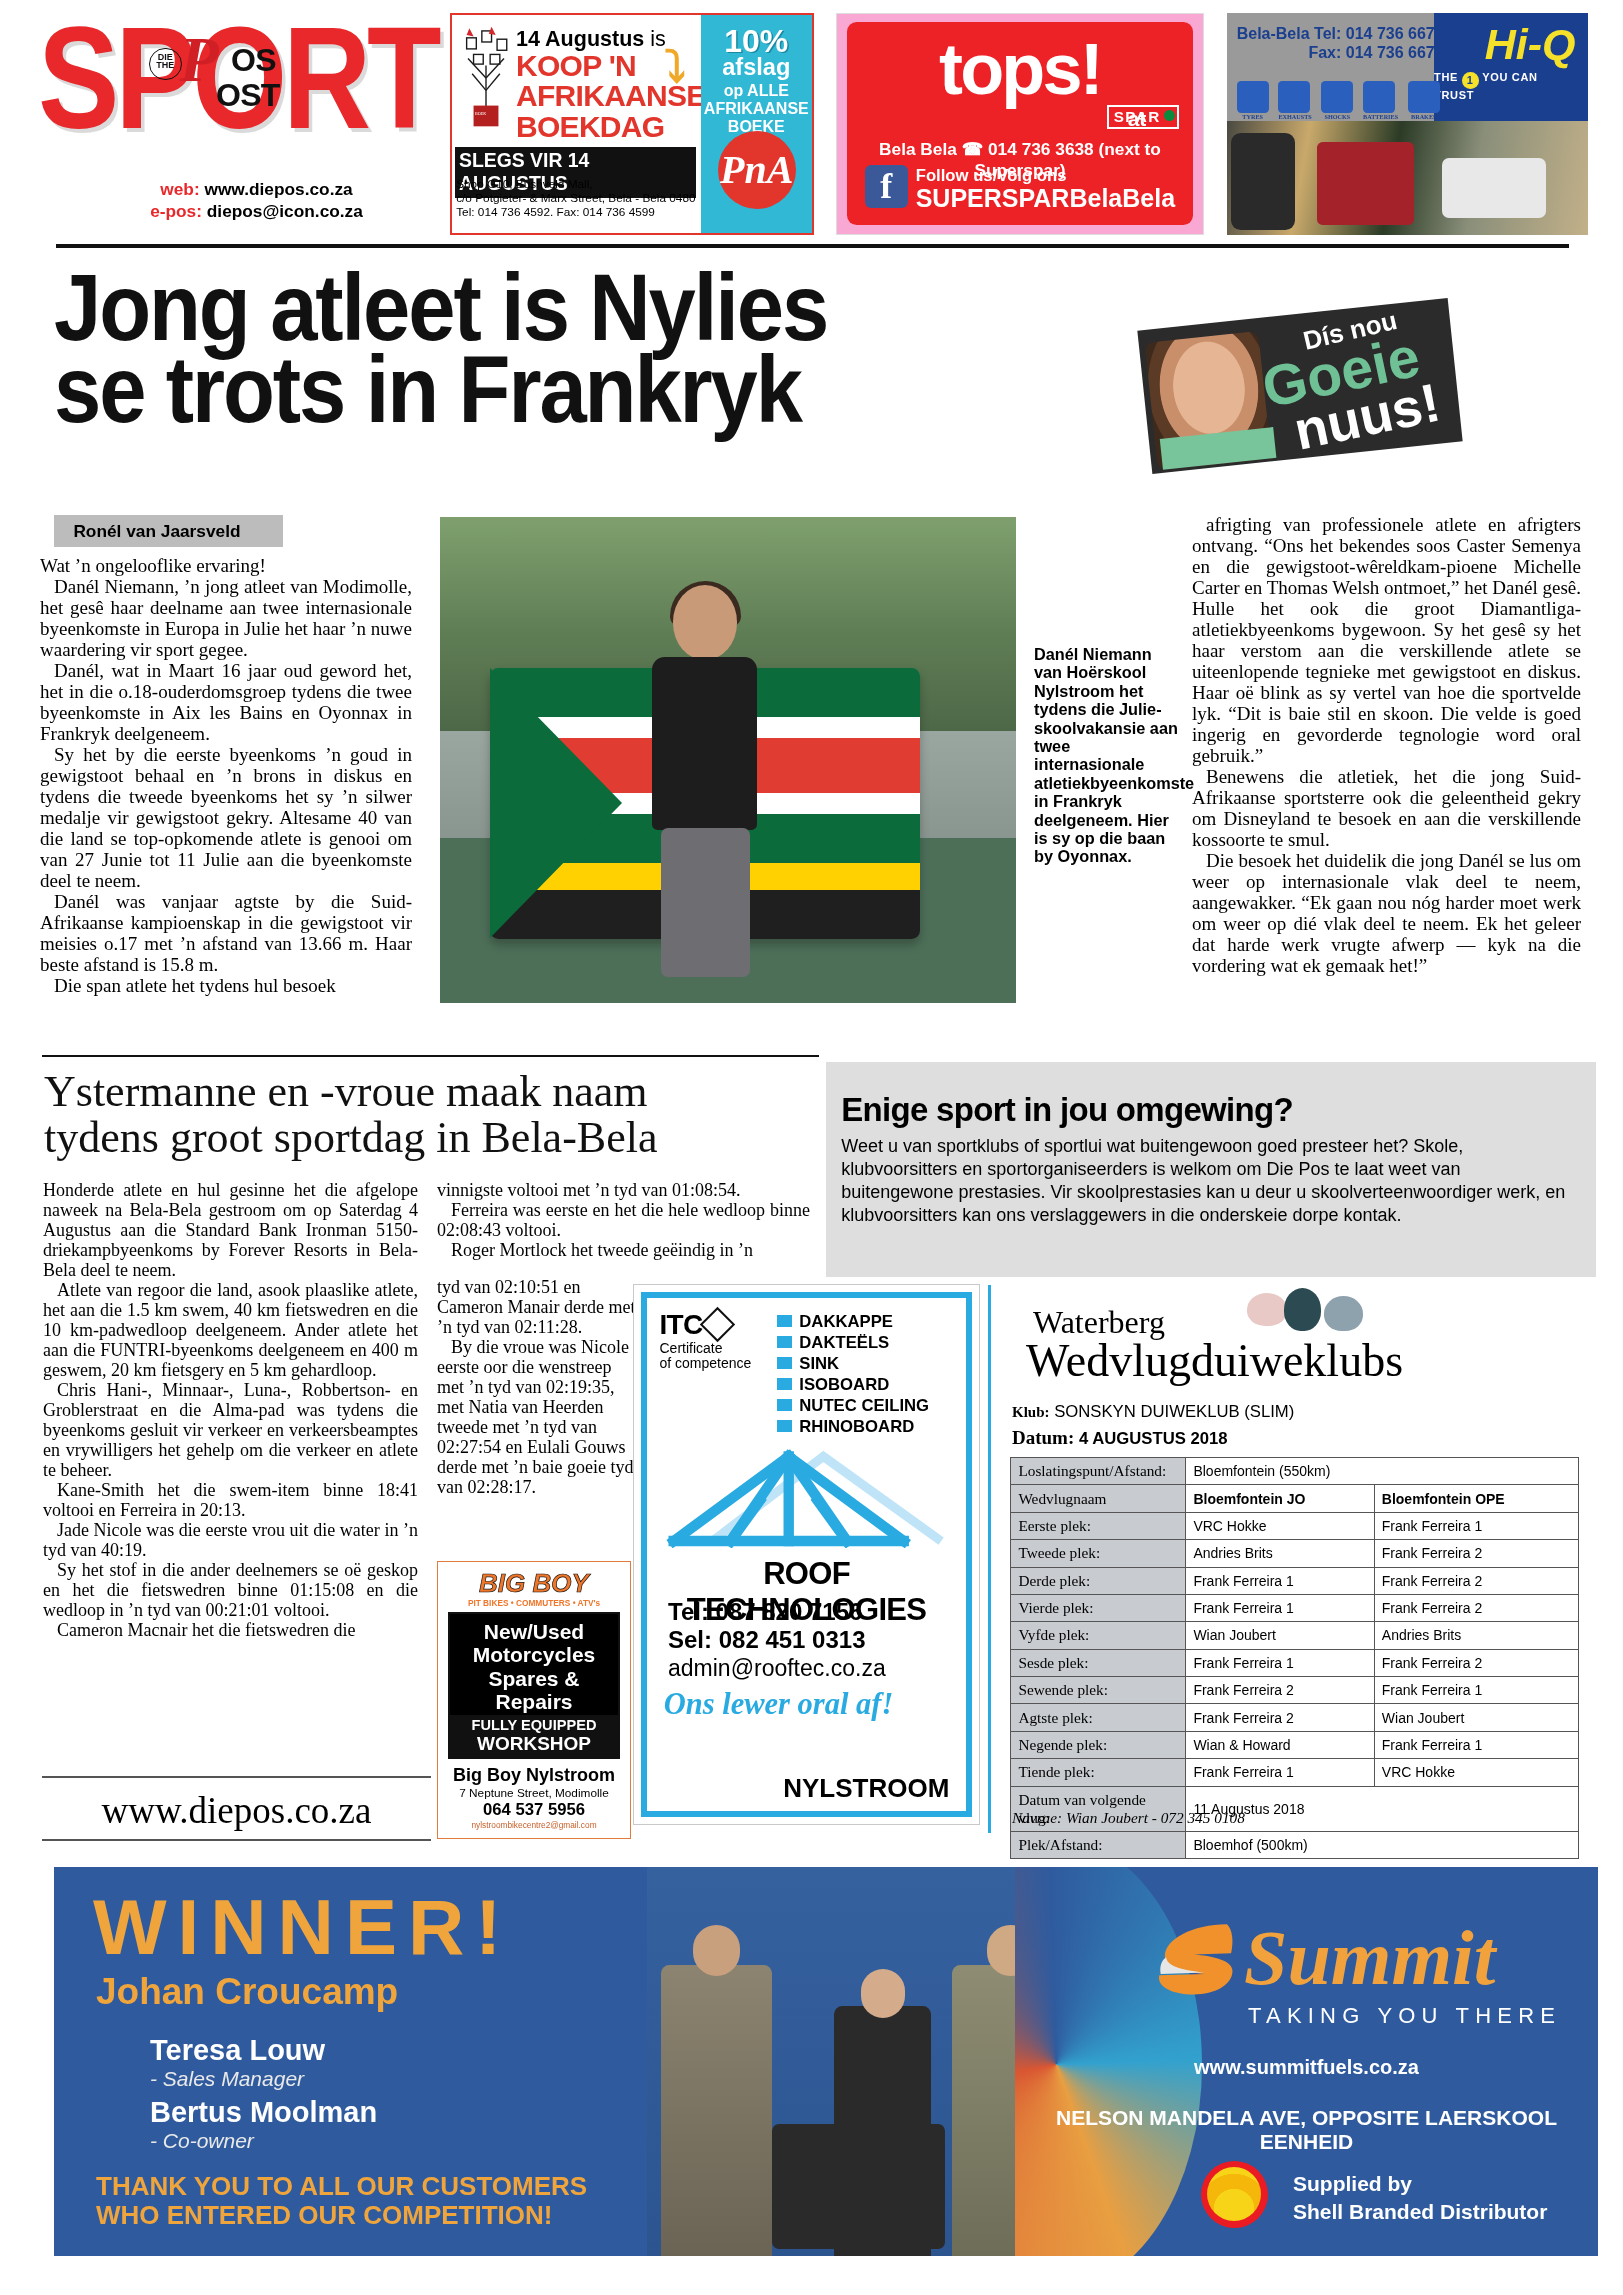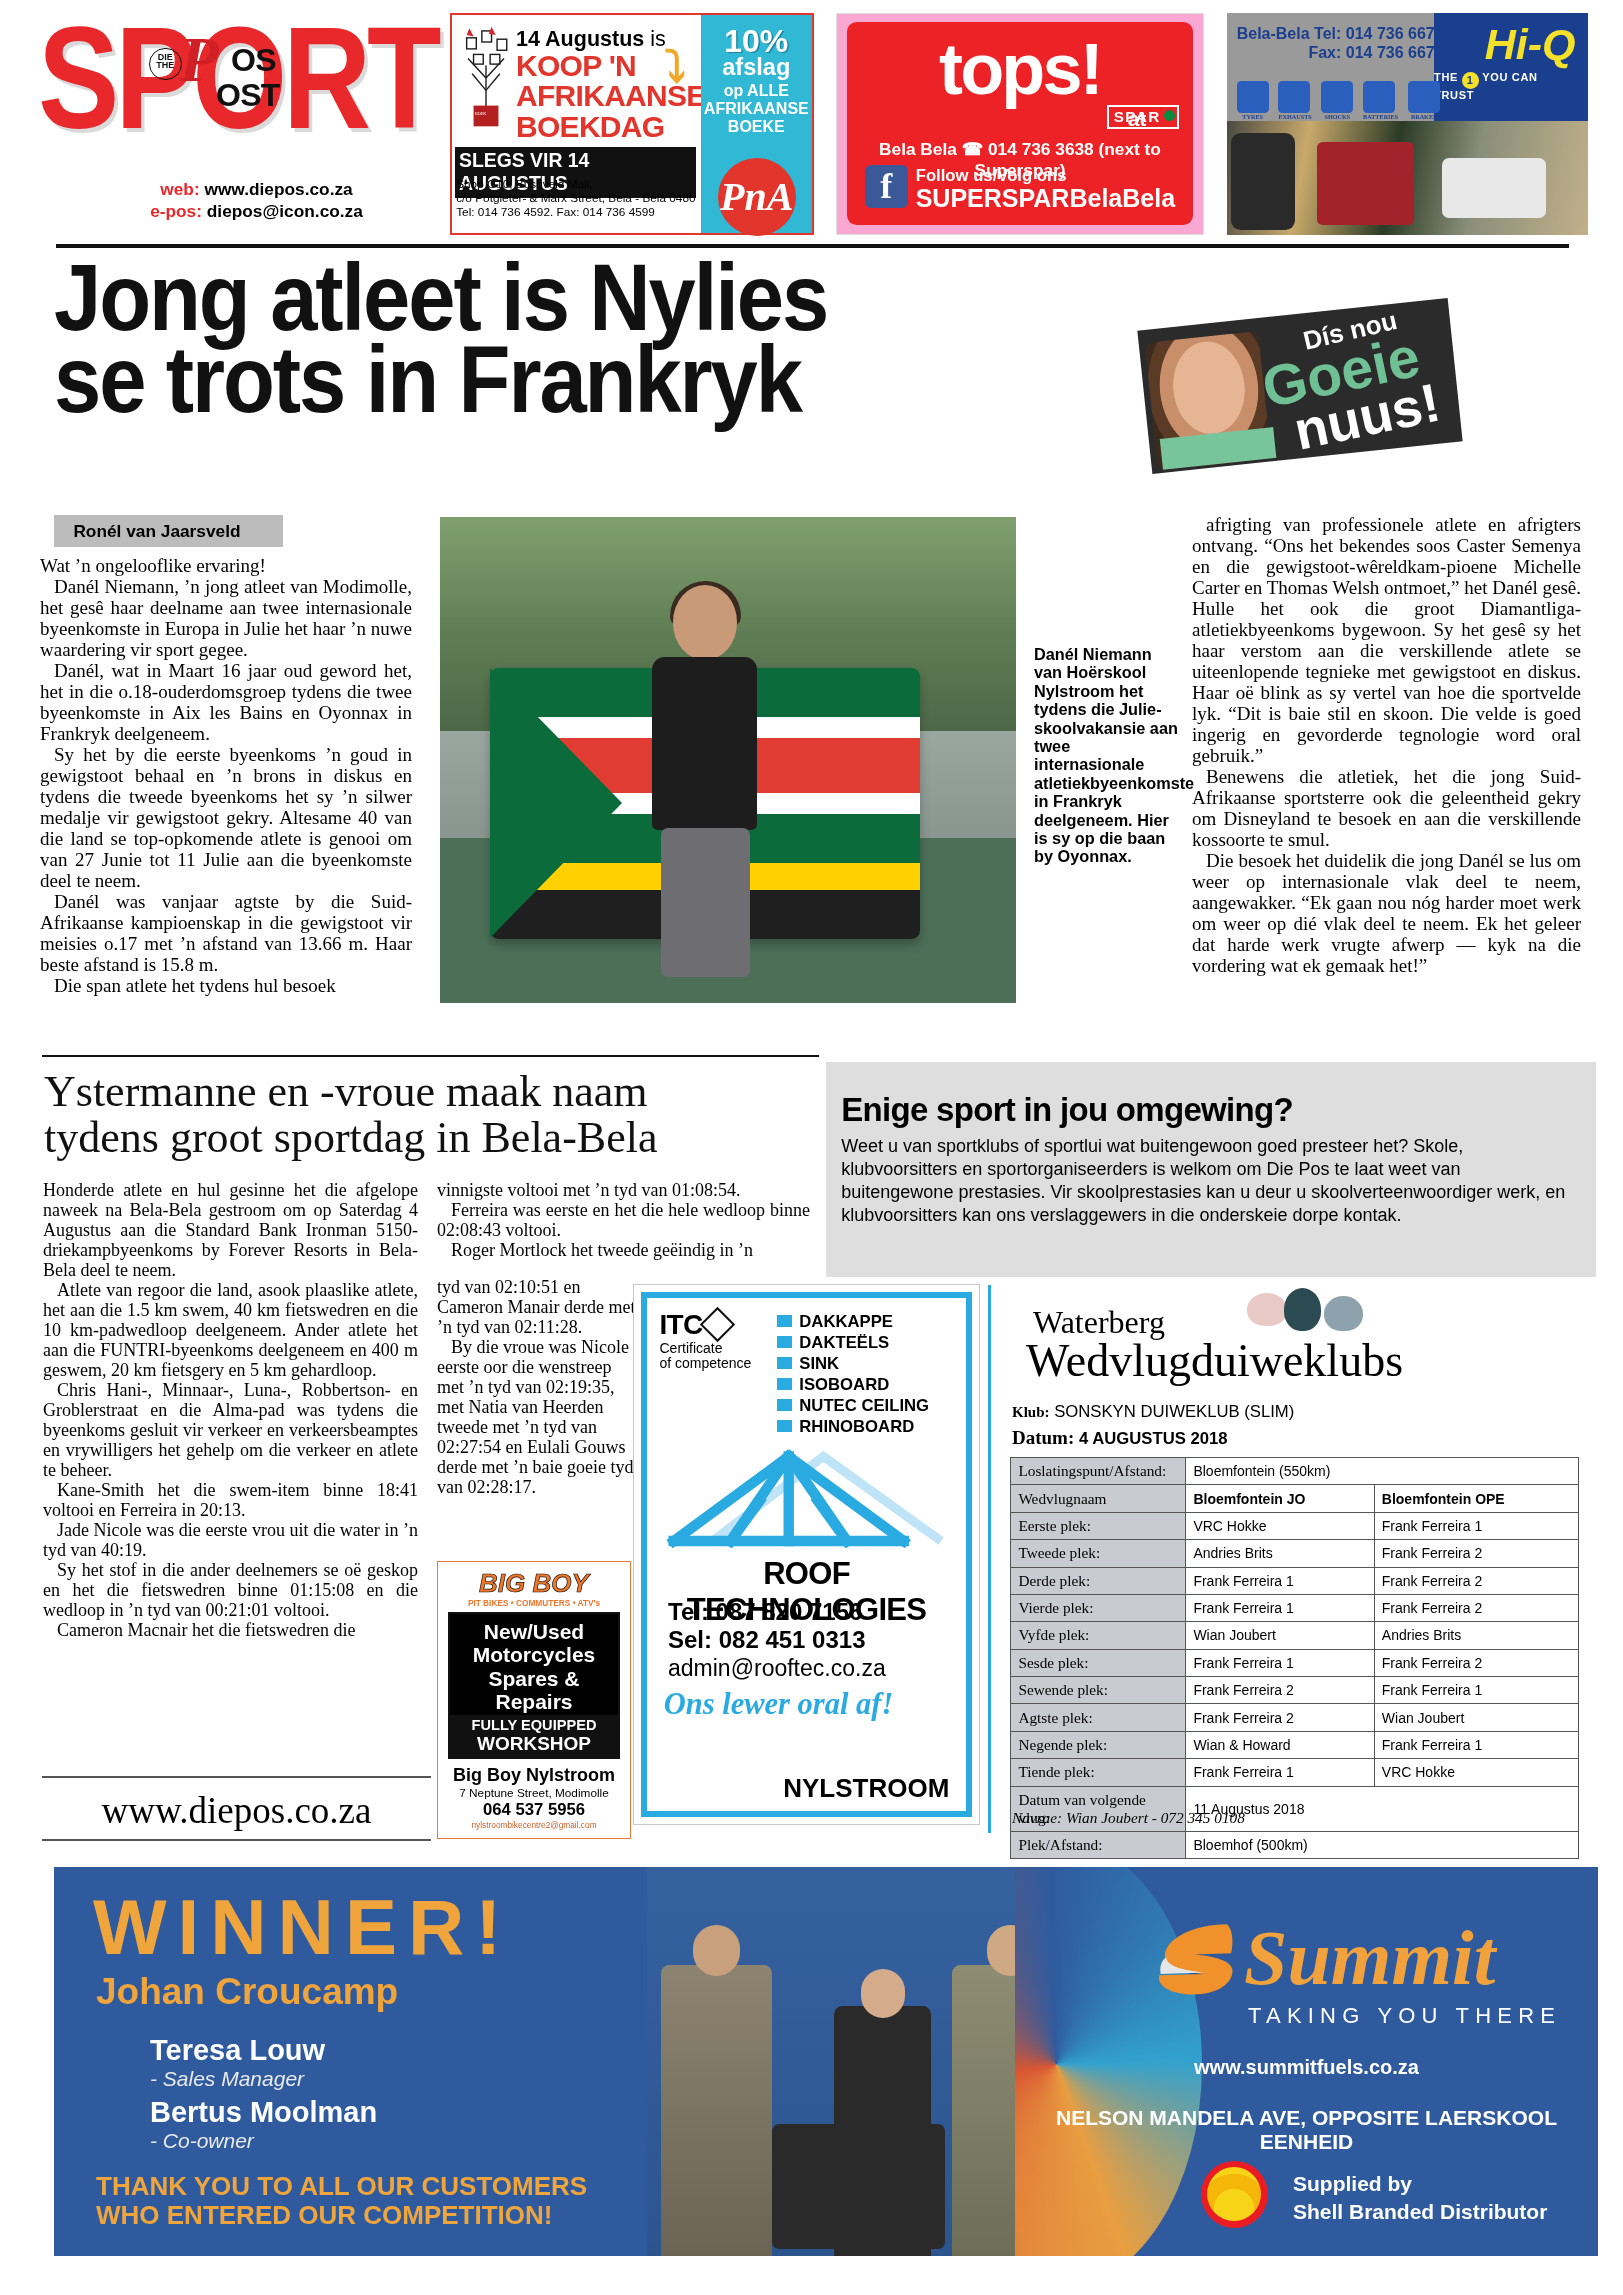--- a/index.html
+++ b/index.html
@@ -27,21 +27,21 @@
   .pna-right{position:absolute;right:0;top:0;width:111px;height:100%;background:#30b8d4;}
   .pna-tree{position:absolute;left:5.6px;top:9.7px;width:56px;height:121px;}
   .pna-head{position:absolute;left:64px;top:12.5px;font-family:"Liberation Sans",sans-serif;font-size:21.5px;font-weight:bold;}
   .pna-head .lt{font-weight:normal;}
   .pna-big{position:absolute;left:64px;top:36px;font-family:"Liberation Sans",sans-serif;font-weight:bold;color:#e2352c;font-size:30px;line-height:30.5px;letter-spacing:-0.7px;}
   .pna-black{position:absolute;left:2.8px;top:132px;width:241px;background:#111;color:#fff;font-family:"Liberation Sans",sans-serif;font-weight:bold;font-size:19.4px;padding:2.8px 4.2px;box-sizing:border-box;}
   .pna-addr{position:absolute;left:4.2px;top:162px;font-family:"Liberation Sans",sans-serif;font-size:11.8px;line-height:14px;}
   .pna-10{position:absolute;left:2.8px;top:8.3px;width:105px;text-align:center;color:#fff;font-family:"Liberation Sans",sans-serif;font-weight:bold;font-size:32px;text-shadow:1.4px 1.4px 0 #1b87a0;}
   .pna-afslag{position:absolute;left:2.8px;top:39px;width:105px;text-align:center;color:#fff;font-family:"Liberation Sans",sans-serif;font-weight:bold;font-size:23.6px;}
   .pna-sub{position:absolute;left:2.8px;top:67px;width:105px;text-align:center;color:#fff;font-family:"Liberation Sans",sans-serif;font-weight:bold;font-size:16px;line-height:18px;}
-  .pna-logo{position:absolute;left:16.7px;top:143px;width:78px;height:78px;border-radius:50%;background:#e2352c;color:#fff;
+  .pna-logo{position:absolute;left:16.7px;top:116px;width:78px;height:78px;border-radius:50%;background:#e2352c;color:#fff;
     font-family:"Liberation Serif",serif;font-style:italic;font-weight:bold;font-size:40px;text-align:center;line-height:78px;}
   .arrow-d{position:absolute;left:212px;top:32px;width:32px;height:51px;color:#f0a829;font-size:44px;line-height:42px;font-weight:bold;}
 
   
   #ad-tops{left:836px;top:12.5px;width:368px;height:222px;border:0.7px solid #ddd;background:#f9a8d4;box-sizing:border-box;}
   .tops-box{position:absolute;left:9.7px;top:8.3px;right:9.7px;bottom:8.3px;background:#ec2227;border-radius:9.7px;}
   .tops-word{position:absolute;left:0;right:0;top:11px;text-align:center;color:#fff;font-family:"Liberation Sans",sans-serif;font-weight:bold;font-size:72px;letter-spacing:-2.8px;line-height:72px;}
   .tops-at{position:absolute;right:47px;top:85px;color:#fff;font-family:"Liberation Sans",sans-serif;font-weight:bold;font-size:21px;}
   .tops-spar{position:absolute;right:-33px;top:-1.4px;border:2.1px solid #fff;padding:0.7px 16.7px 0.7px 4.2px;font-size:15.3px;letter-spacing:1.4px;}
   .spar-dot{position:absolute;right:2.8px;top:2.8px;width:11px;height:11px;border-radius:50%;background:#0a8a3c;}
@@ -63,21 +63,21 @@
   .hiq-iclbl{font-size:6.2px;color:#1b3f8f;text-align:center;font-weight:bold;}
   .hiq-photo{position:absolute;left:0;bottom:0;width:100%;height:114px;
       background:linear-gradient(100deg,#4a4a42 0%,#c9a96b 22%,#2b3b26 46%,#8a8f7a 68%,#c2b089 100%);}
   .hiq-tyre{position:absolute;left:4.2px;bottom:4.2px;width:64px;height:97px;border-radius:9.7px;background:#2a2a2a;}
   .hiq-tractor{position:absolute;left:90px;bottom:9.7px;width:97px;height:83px;background:#a4232b;border-radius:5.6px;}
   .hiq-bakkie{position:absolute;right:42px;bottom:16.7px;width:104px;height:60px;background:#e8e8e8;border-radius:7px;}
 
   .rule-top{left:56px;top:244px;width:1513px;height:3.5px;background:#111;}
 
   
-  #headline{left:54px;top:252px;width:1083px;}
+  #headline{left:54px;top:262px;width:1083px;}
   #headline .hl{font-family:"Liberation Sans",sans-serif;font-weight:bold;font-size:85px;line-height:82px;letter-spacing:-2.1px;color:#111;transform:scaleY(1.12);transform-origin:left top;}
   #goeie-badge{left:1144px;top:314px;width:312px;height:144px;background:#2b2b2b;transform:rotate(-6deg);overflow:hidden;}
   .gb-face{position:absolute;left:5.6px;top:12.5px;width:114px;height:128px;background:radial-gradient(ellipse at 52% 40%,#e6b694 0 42%,#c98f6b 43% 58%,#5b3a26 59% 72%,#3e2a1c 73% 100%);border-radius:9.7px;}
   .gb-shirt{position:absolute;left:5.6px;bottom:0;width:114px;height:30.5px;background:#79c59b;}
   .gb-dis{position:absolute;left:164px;top:7px;color:#fff;font-family:"Liberation Sans",sans-serif;font-weight:bold;font-size:26px;transform:rotate(-7deg);}
   .gb-goeie{position:absolute;left:119px;top:29px;color:#6fc195;font-family:"Liberation Sans",sans-serif;font-weight:bold;font-size:57px;transform:rotate(-6deg);}
   .gb-nuus{position:absolute;left:146px;top:78px;color:#fff;font-family:"Liberation Sans",sans-serif;font-weight:bold;font-size:54px;transform:rotate(-6deg);}
 
   
   .byline{left:54px;top:515px;width:229px;background:#bcbcbc;padding:5.6px 0 5.6px 19.4px;box-sizing:border-box;

